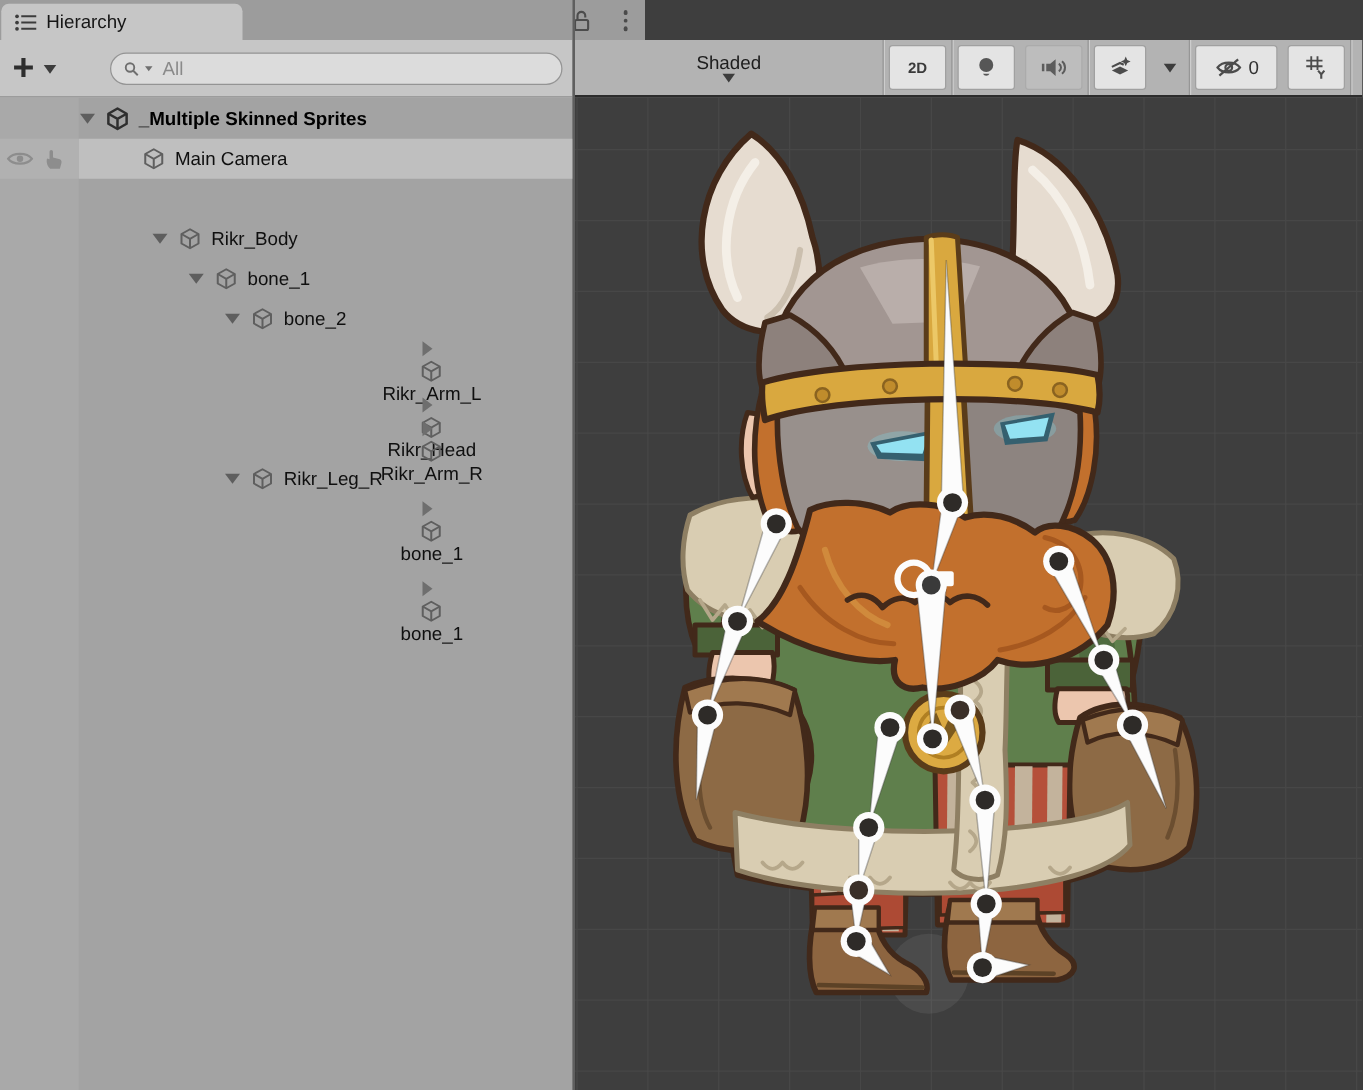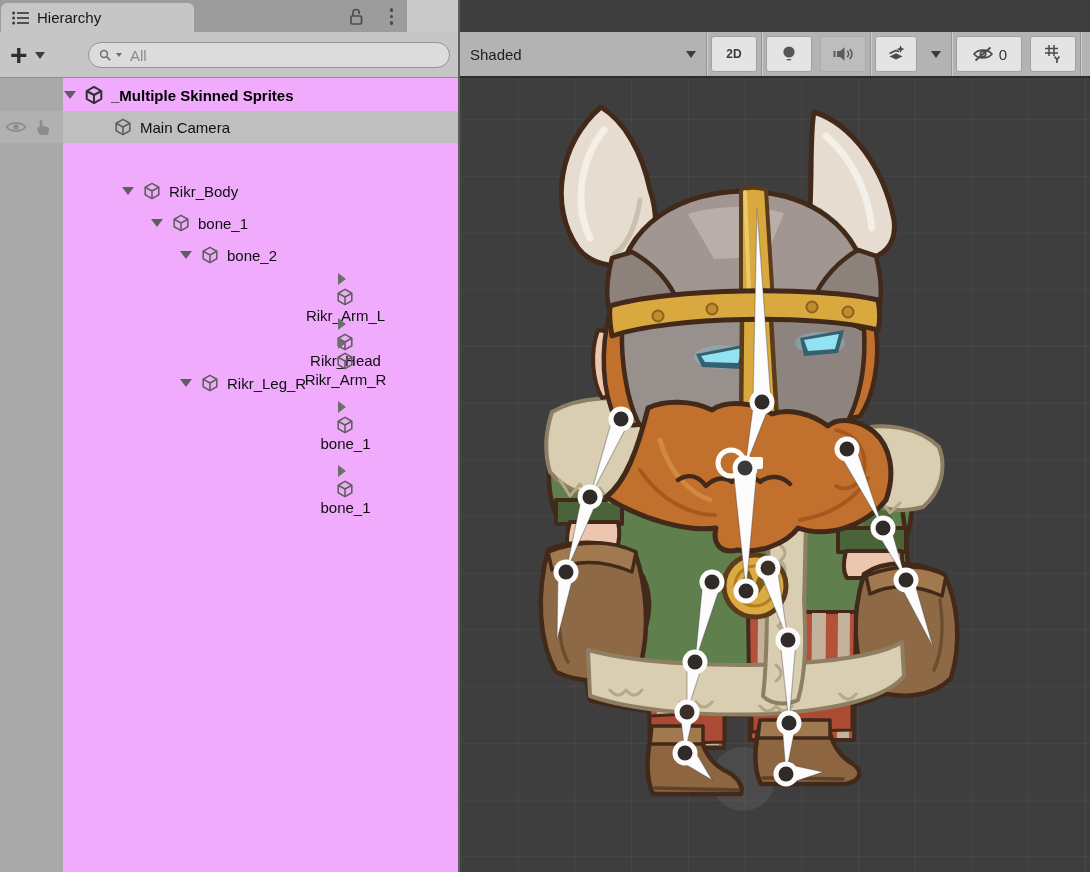--- a/index.html
+++ b/index.html
@@ -8,37 +8,37 @@
 
   
   .tabbar{position:absolute;top:0;height:32px;background:#9c9c9c;}
   .tab{position:absolute;top:3px;height:29px;background:#c6c6c6;border-radius:6px 6px 0 0;
        display:flex;align-items:center;padding:0 14px 0 11px;gap:7px;font-size:15px;color:#161616;}
   .kebab{display:flex;flex-direction:column;gap:3px;align-items:center;}
   .kebab i{width:3.5px;height:3.5px;border-radius:50%;background:#4a4a4a;display:block;}
 
   
   #hierarchy{position:absolute;left:0;top:0;width:458px;height:872px;background:#c9c9c9;}
-  #hierarchy .tabbar{left:0;width:407px;}
+  #hierarchy .tabbar{left:0;width:516px;}
   #h-tab{left:1px;width:168px;}
   #h-lock{position:absolute;right:42px;top:7px;}
   #h-kebab{position:absolute;right:14px;top:8px;}
   #h-toolbar{position:absolute;left:0;top:32px;width:458px;height:46px;background:#c6c6c6;
              border-bottom:1px solid #8f8f8f;box-sizing:border-box;}
   #plus-btn{position:absolute;left:10px;top:6px;width:46px;height:34px;display:flex;align-items:center;color:#2e2e2e;}
   #plus-btn .plus{font-size:30px;font-weight:bold;line-height:30px;}
   .caret-down{width:0;height:0;border-left:5.5px solid transparent;border-right:5.5px solid transparent;
               border-top:7px solid #3c3c3c;display:inline-block;}
   #search-pill{position:absolute;left:88px;top:10px;width:362px;height:26px;background:#dcdcdc;
                border:1px solid #949494;border-radius:13px;box-sizing:border-box;
                display:flex;align-items:center;padding:0 10px;gap:4px;}
   #search-pill .ph{color:#8a8a8a;font-size:15px;margin-left:4px;}
   #search-pill .caret-down{border-left-width:3.5px;border-right-width:3.5px;border-top-width:4.5px;border-top-color:#6f6f6f;}
 
-  #tree{position:absolute;left:0;top:78px;width:458px;height:794px;background:#f0abfc;}
+  #tree{position:absolute;left:0;top:78px;width:458px;height:794px;background:#a3a3a3;}
   #gutter{position:absolute;left:0;top:0;width:63px;height:100%;background:#a9a9a9;}
   .row{position:absolute;left:0;width:458px;height:32px;display:flex;align-items:center;font-size:15px;color:#0f0f0f;}
   .row .tri{width:16px;height:16px;flex:0 0 16px;display:flex;align-items:center;justify-content:center;}
   .tri-exp{width:0;height:0;border-left:6px solid transparent;border-right:6px solid transparent;border-top:8px solid #5e5e5e;}
   .tri-col{width:0;height:0;border-top:6px solid transparent;border-bottom:6px solid transparent;border-left:8px solid #6e6e6e;}
   .row .obj-icon{margin-left:6px;width:20px;height:20px;color:#5f5f5f;flex:0 0 20px;}
   .row .lbl{margin-left:7px;white-space:nowrap;}
   .row.hdr .lbl{font-weight:bold;color:#000;}
   .row.hover-row{background:linear-gradient(90deg,#b1b1b1 0 63px,#bfbfbf 63px 100%);}
   .row.selected{background:linear-gradient(90deg,#4a7ac4 0 63px,#4375b8 63px 100%);color:#fff;}
@@ -51,21 +51,21 @@
 
   #divider{position:absolute;left:458px;top:0;width:2px;height:872px;background:#5f5f5f;}
 
   
   #scene{position:absolute;left:460px;top:0;width:630px;height:872px;}
   #scene .tabbar{left:0;width:630px;}
   #s-tab{left:3px;width:158px;}
   #s-toolbar{position:absolute;left:0;top:32px;width:630px;height:46px;background:#b3b3b3;
              border-bottom:2px solid #2c2c2c;box-sizing:border-box;display:flex;align-items:center;}
   #shaded-dd{width:226px;display:flex;align-items:center;justify-content:space-between;
-             padding:0 10px 0 10px;font-size:15px;color:#1d1d1d;}
+             padding:0 10px 0 10px;font-size:15px;color:#1d1d1d;flex-direction:column;}
   .vsep{width:1px;height:44px;background:#969696;box-shadow:1px 0 0 rgba(255,255,255,.35);flex:0 0 1px;}
   .tb-btn{height:36px;border-radius:3px;display:flex;align-items:center;justify-content:center;
           margin:0 4px;box-sizing:border-box;color:#4a4a4a;}
   .tb-on{background:#e4e4e4;border:1px solid #a0a0a0;}
   .tb-off{background:#bdbdbd;border:1px solid #ababab;}
   #btn-2d{width:46px;font-size:12px;font-weight:bold;color:#3a3a3a;}
   #btn-light,#btn-audio{width:46px;}
   #btn-fx{width:42px;}
   #fx-caret{width:26px;display:flex;align-items:center;justify-content:center;margin:0 2px;}
   #btn-gizmo{width:66px;gap:4px;font-size:15px;color:#333;}

